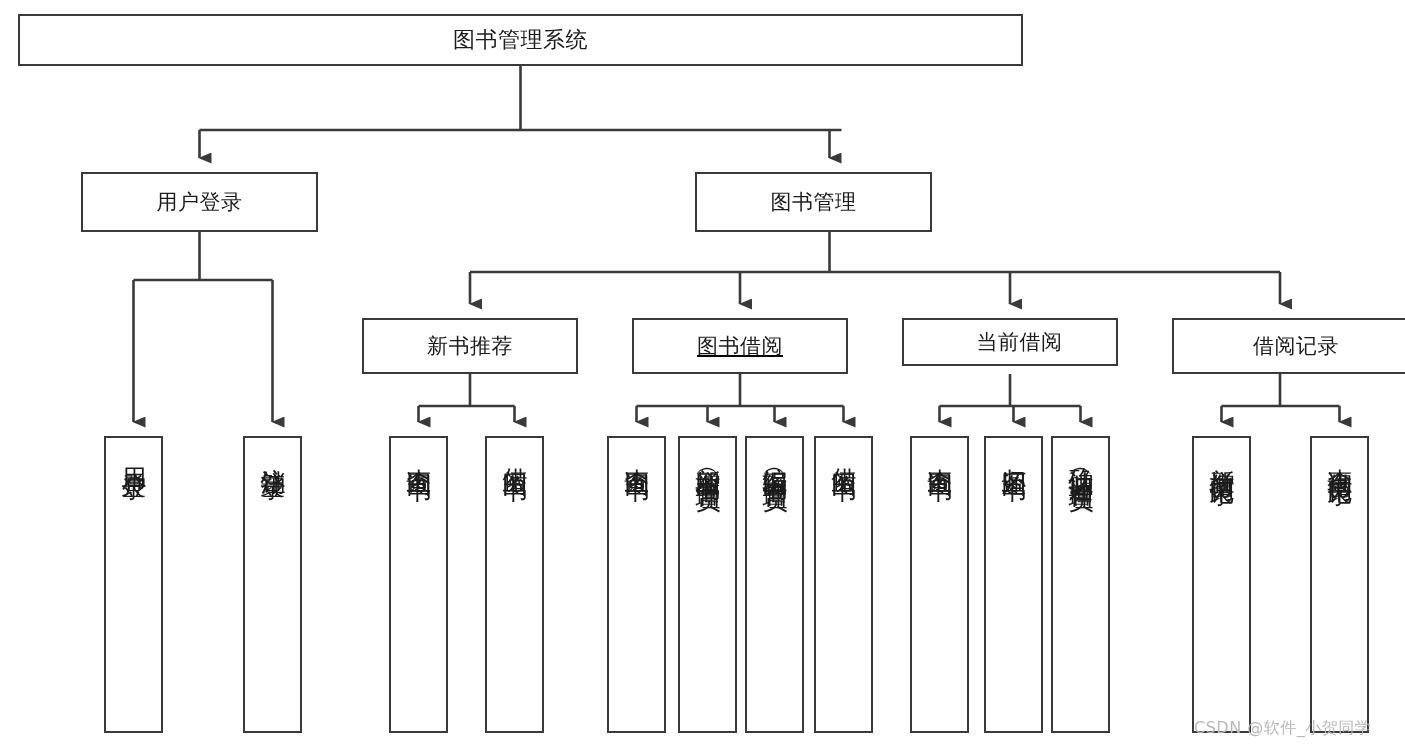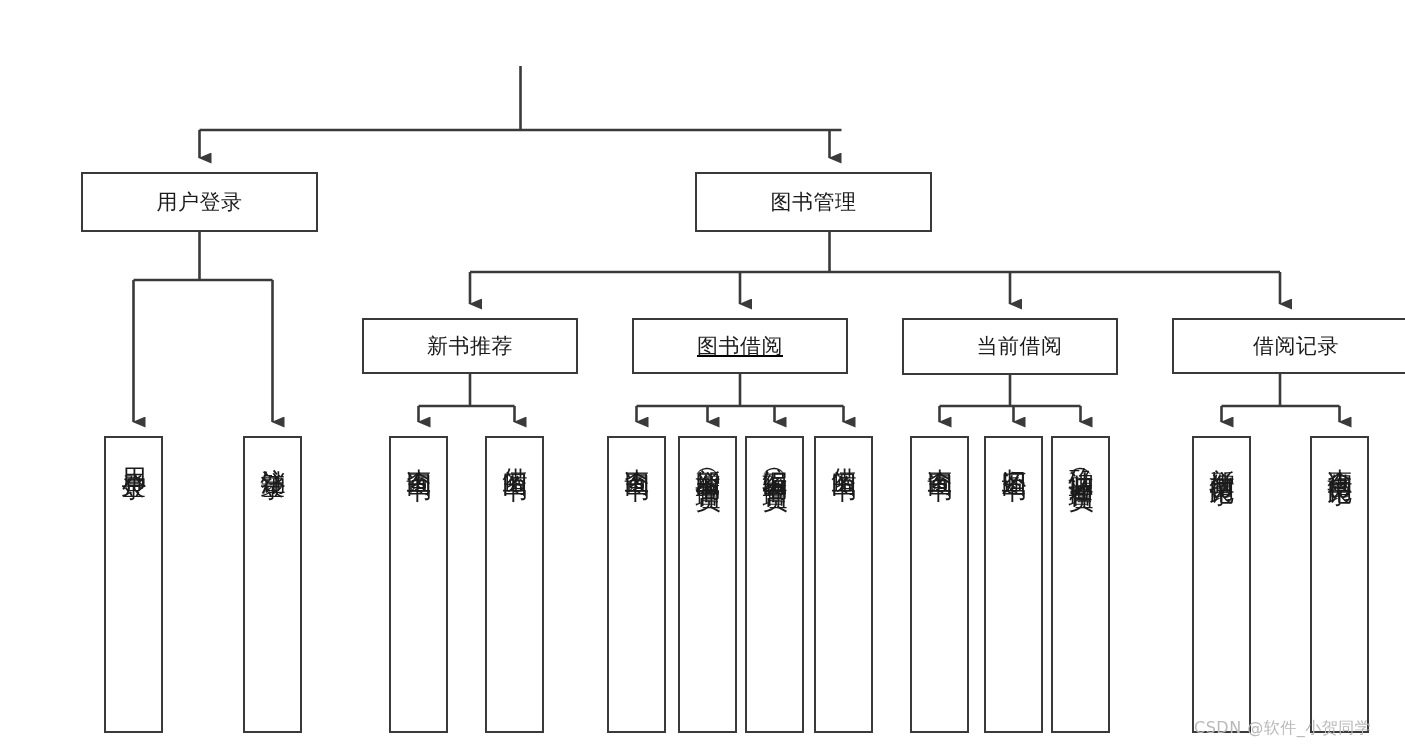--- a/index.html
+++ b/index.html
@@ -120,35 +120,38 @@
       <path d="M1013.5,406 L1013.5,422" marker-end="url(#arrowhead)"></path>
       <path d="M1080.5,406 L1080.5,422" marker-end="url(#arrowhead)"></path>
 
       <path d="M1280,374 L1280,406"></path>
       <path d="M1221.5,406 L1339.5,406"></path>
       <path d="M1221.5,406 L1221.5,422" marker-end="url(#arrowhead)"></path>
       <path d="M1339.5,406 L1339.5,422" marker-end="url(#arrowhead)"></path>
     </g>
   </svg>
 
+  <div class="node horiz root" style="left:18px; top:14px; width:1005px; height:52px;">
+    <span class="lbl">图书管理系统</span>
+  </div>
 
   <div class="node horiz" style="left:81px; top:172px; width:237px; height:60px;">
     <span class="lbl">用户登录</span>
   </div>
   <div class="node horiz" style="left:695px; top:172px; width:237px; height:60px;">
     <span class="lbl">图书管理</span>
   </div>
 
   <div class="node horiz" style="left:362px; top:318px; width:216px; height:56px;">
     <span class="lbl">新书推荐</span>
   </div>
   <div class="node horiz" style="left:632px; top:318px; width:216px; height:56px;text-decoration:underline;">
     <span class="lbl">图书借阅</span>
   </div>
-  <div class="node horiz" style="left:902px; top:318px; width:216px; height:57px;padding-left:19px;">
+  <div class="node horiz" style="left:902px; top:318px; width:216px; height:48px;padding-left:19px;">
     <span class="lbl">当前借阅</span>
   </div>
   <div class="node horiz" style="left:1172px; top:318px; width:248px; height:56px;">
     <span class="lbl">借阅记录</span>
   </div>
 
   <div class="node vert" style="left:104px; top:436px; width:59px; height:297px;">
     <span class="lbl">用户登录</span>
   </div>
   <div class="node vert" style="left:243px; top:436px; width:59px; height:297px;">

